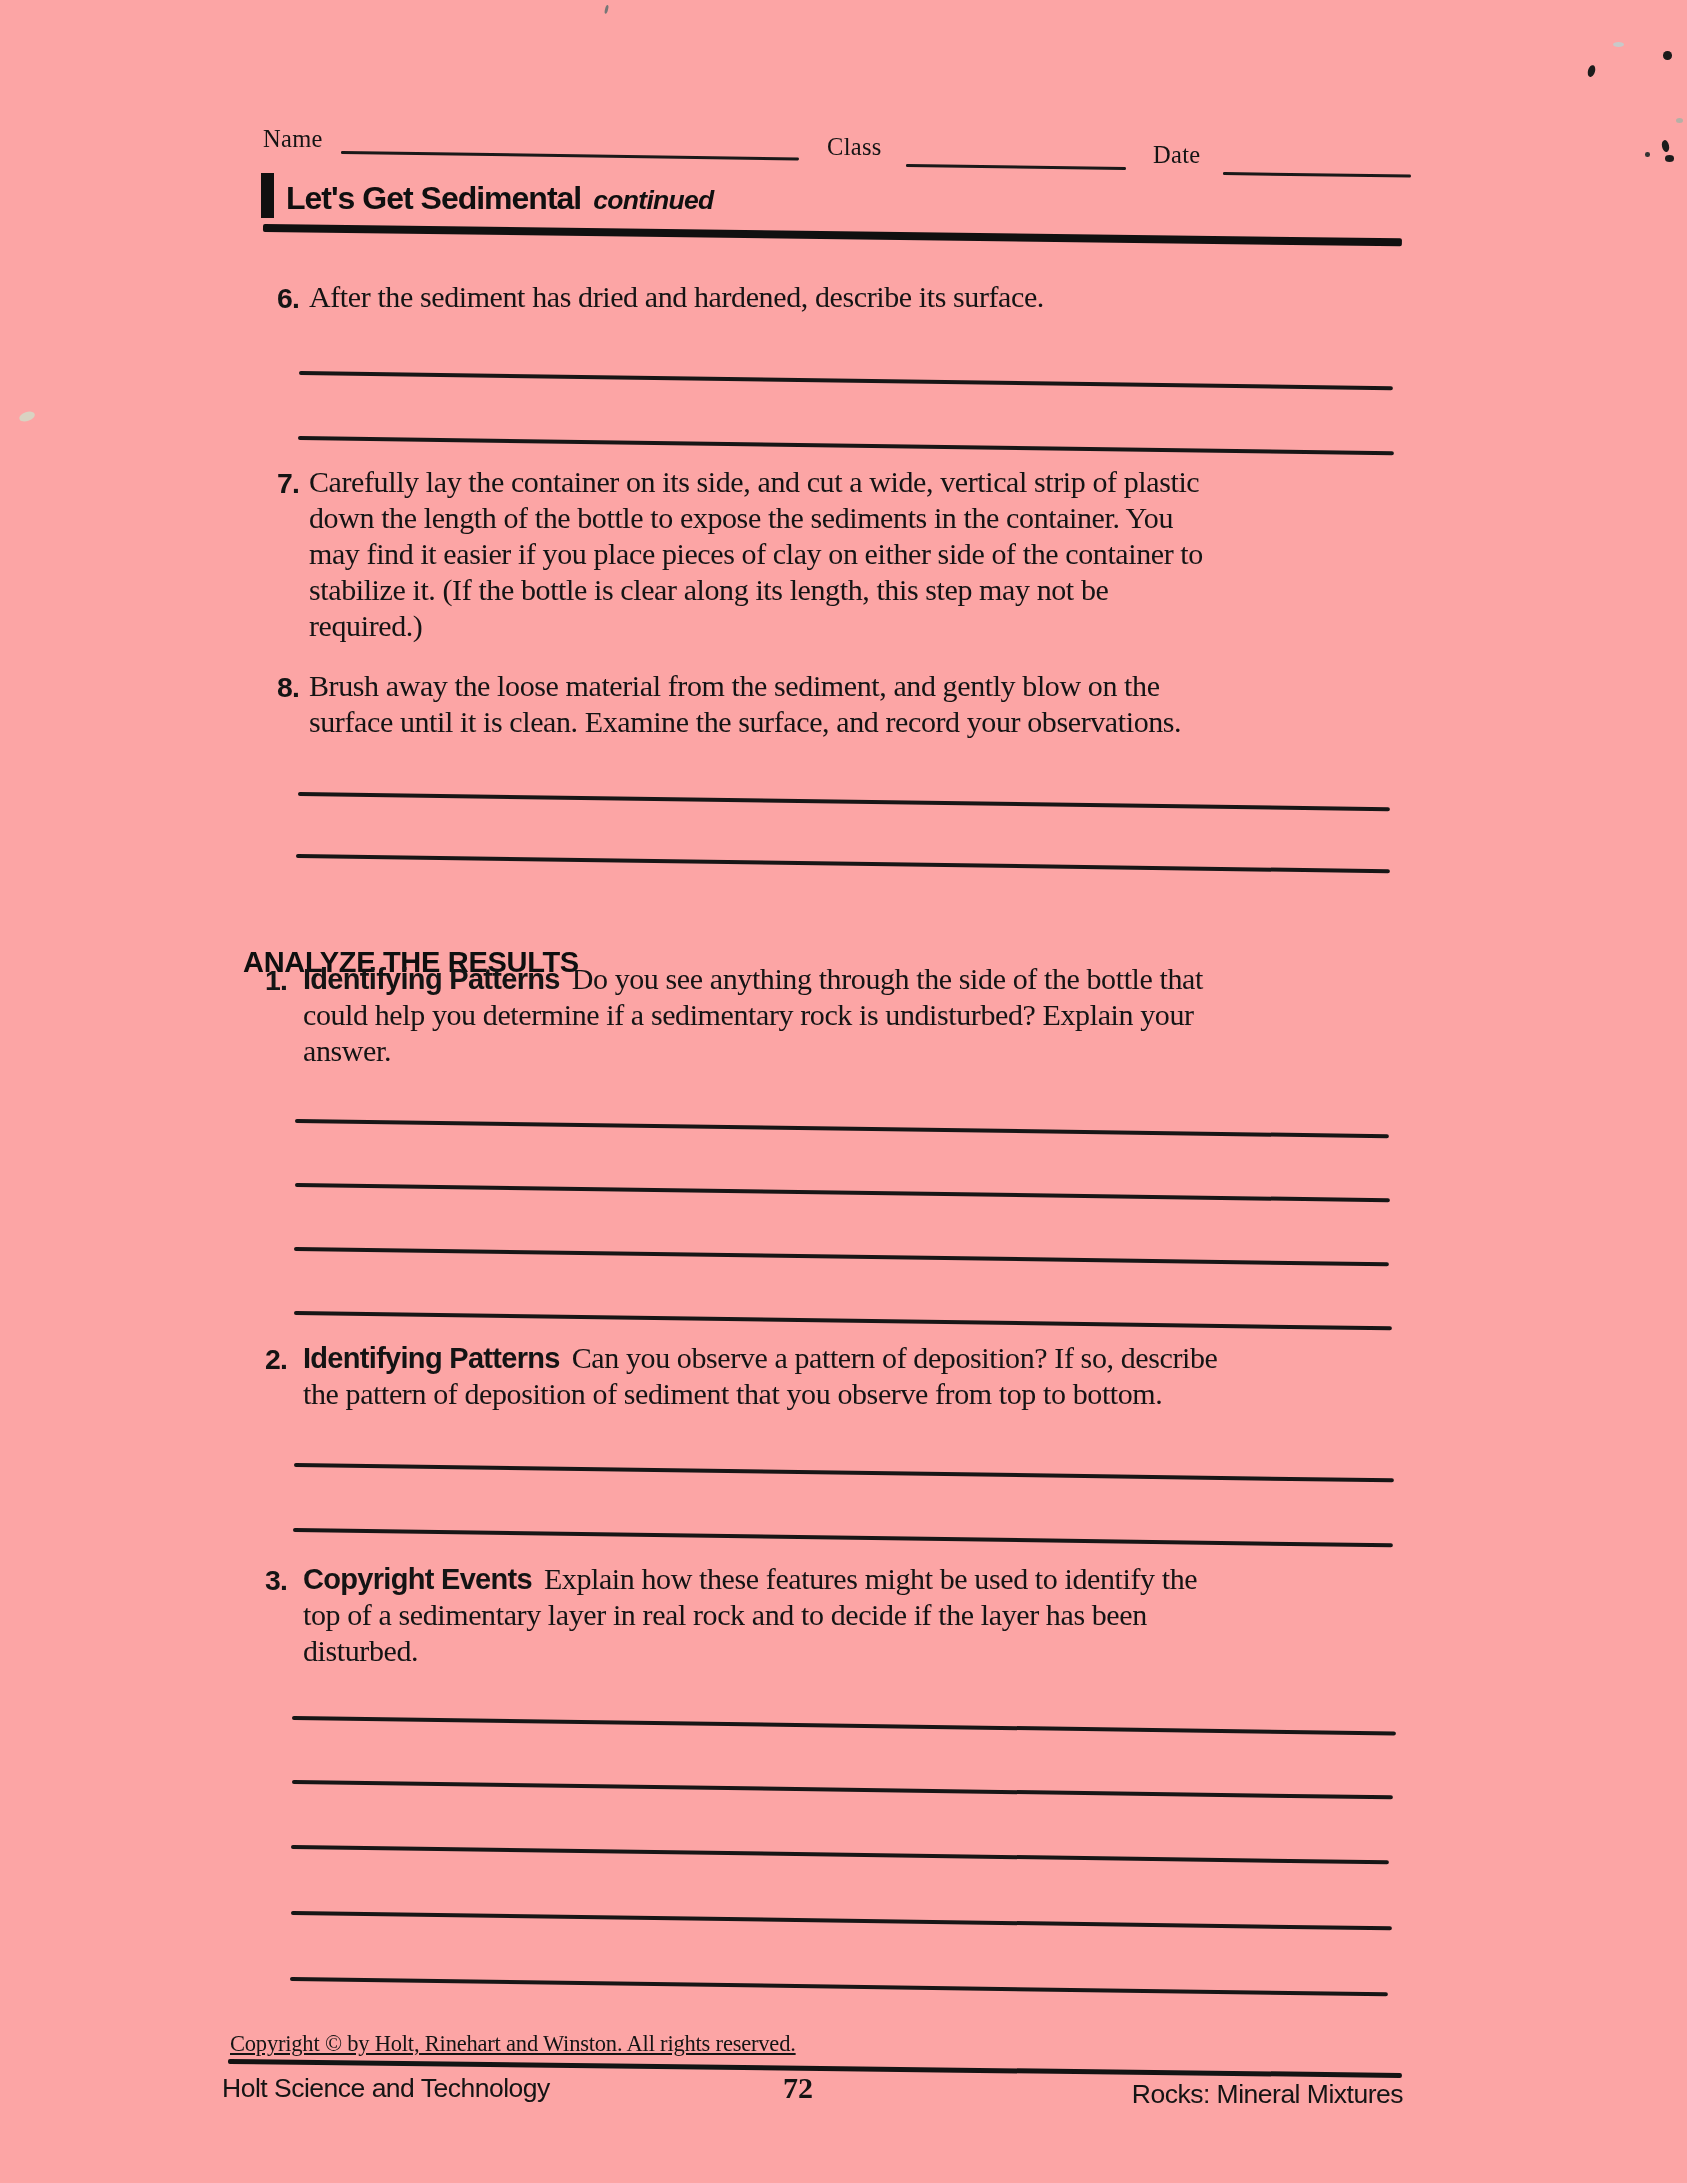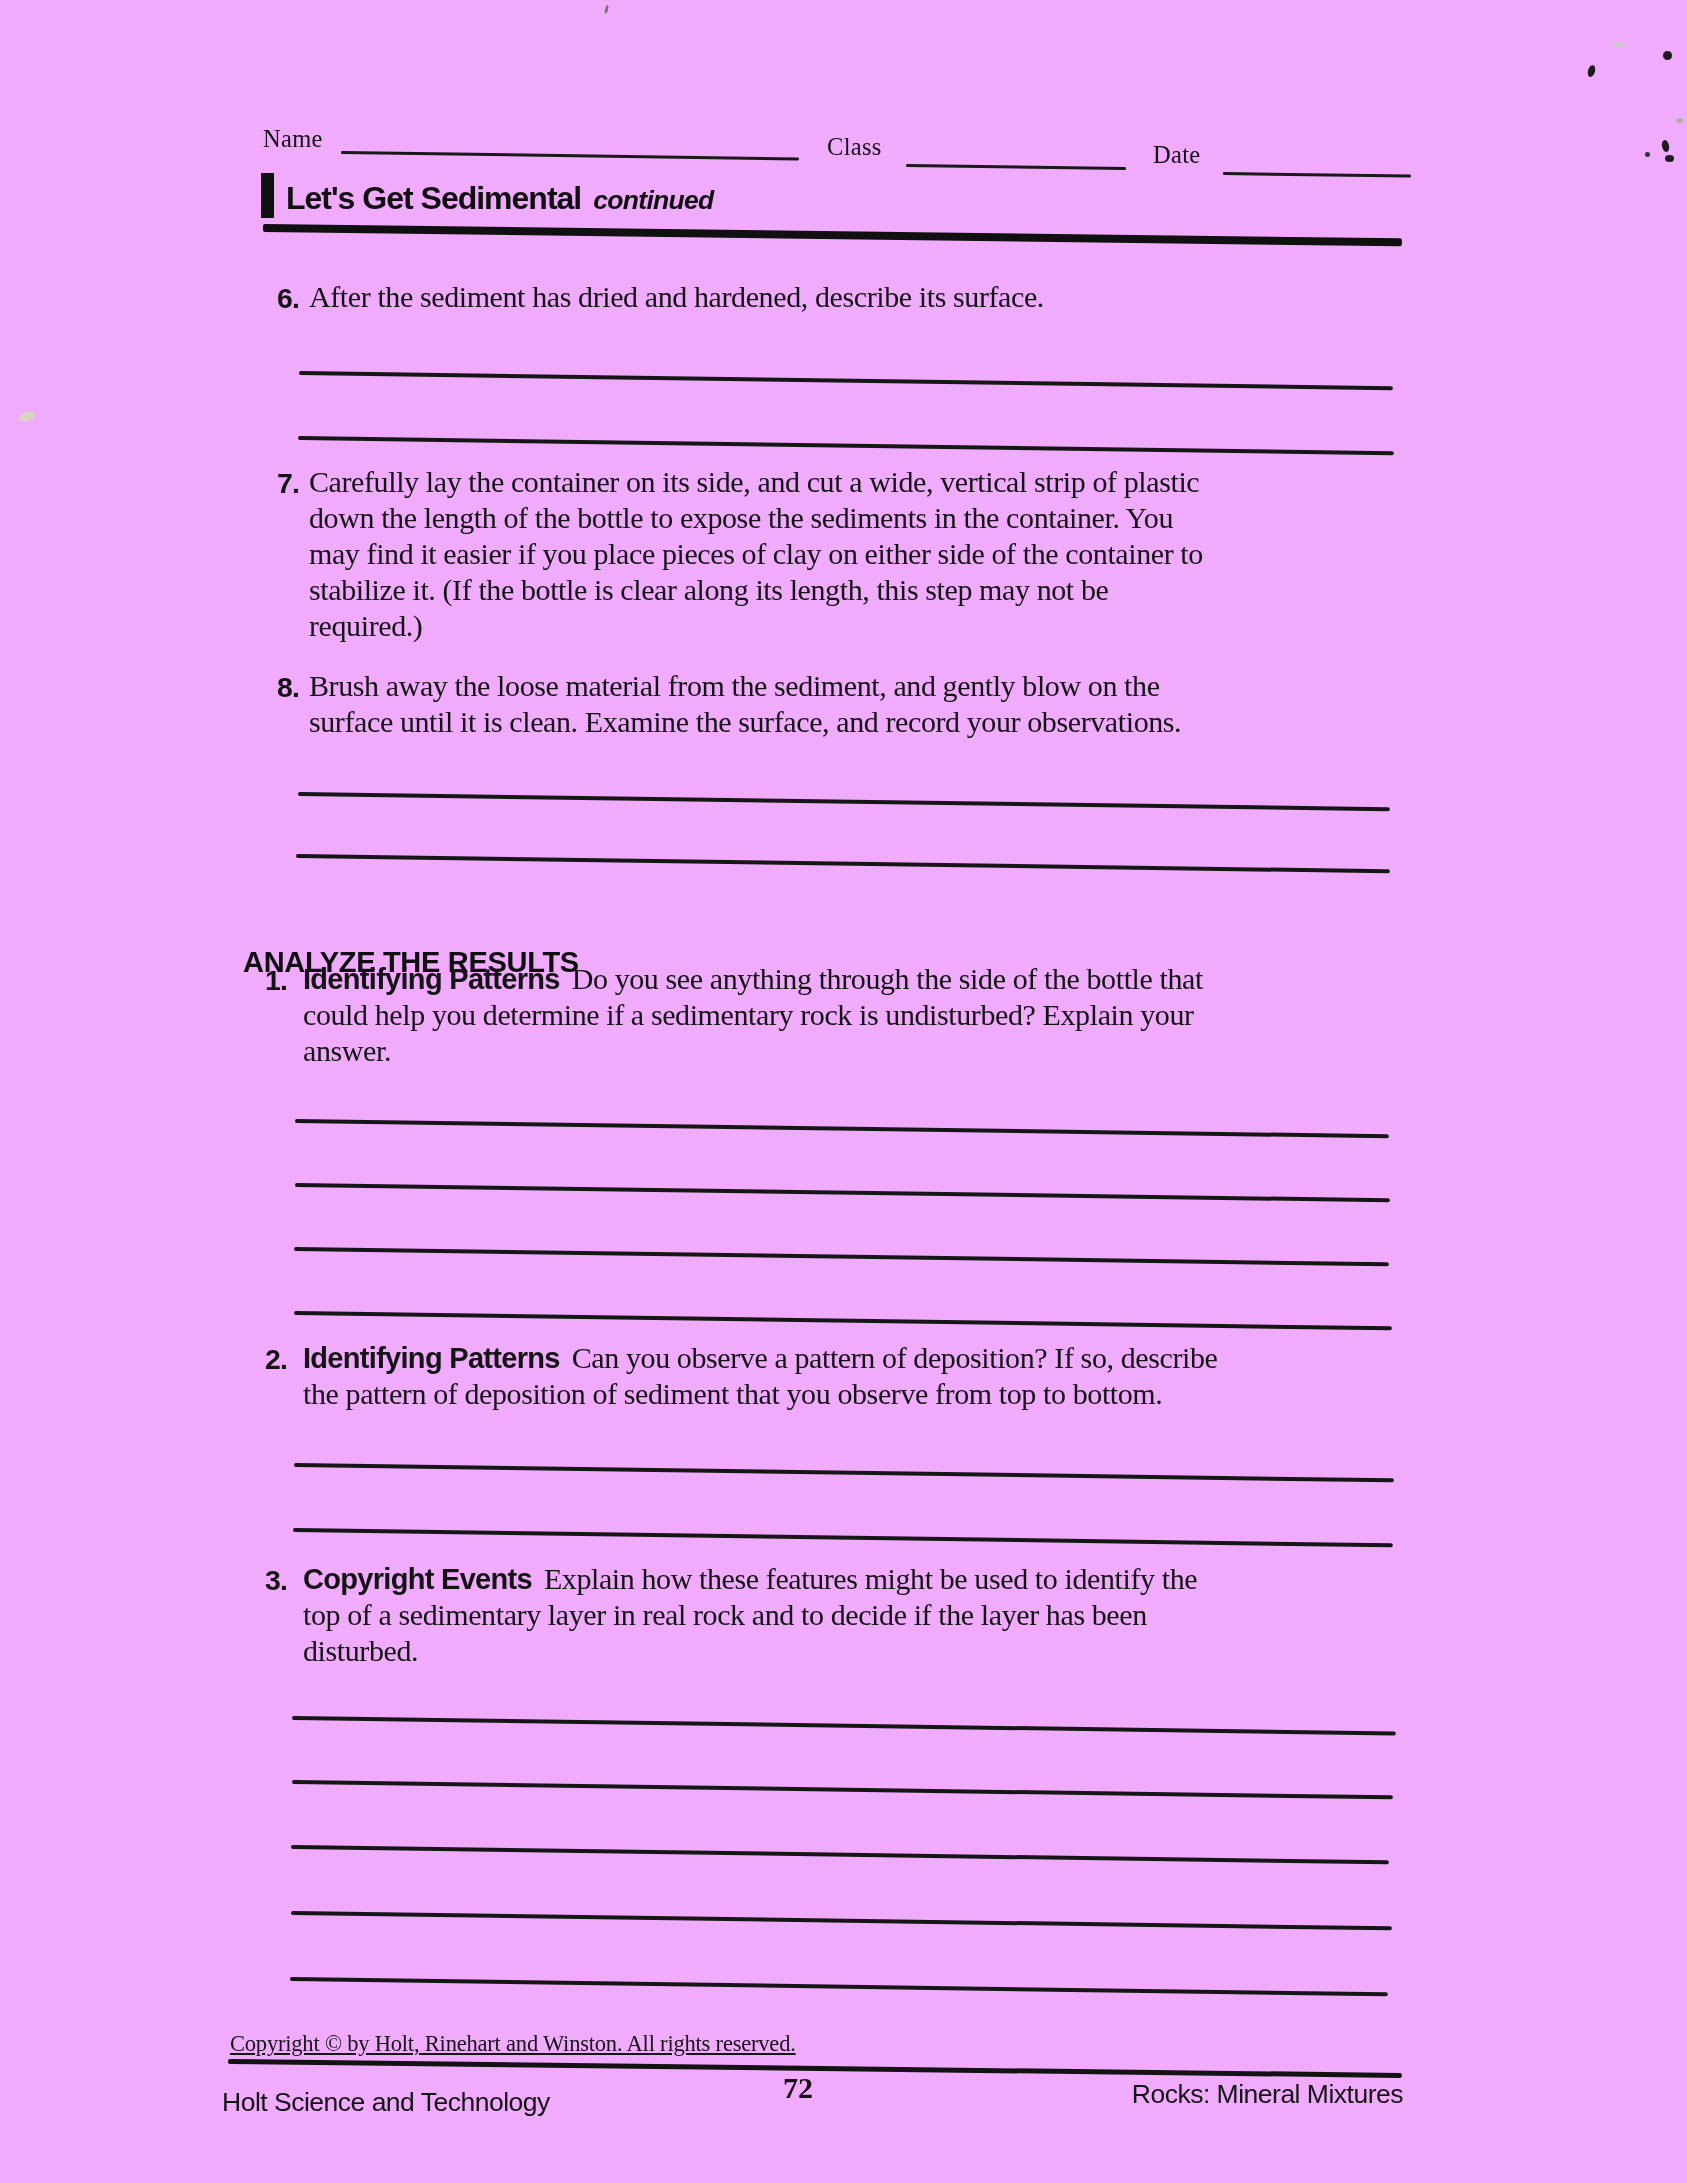--- a/index.html
+++ b/index.html
@@ -1,19 +1,19 @@
 <!DOCTYPE html>
 <html style="font-size:10.6px"><head>
 <meta charset="utf-8">
 <style>
   html,body{margin:0;padding:0;background:#ffffff;}
   .page{
     position:relative;
     width:1687px;height:2183px;
-    background:#f0abfc;
+    background:#fca5a5;
     overflow:hidden;
     color:#141414;
     font-family:"Liberation Serif", serif;
   }
   
   .hdr-label{
     position:absolute;
     font:400 24.5px/26.5px "Liberation Serif", serif;
     letter-spacing:0.3px;
   }
@@ -68,21 +68,21 @@
     font:400 22.5px/25px "Liberation Serif", serif;letter-spacing:-0.2px;white-space:nowrap;text-decoration:underline;
   }
   .footer-rule{
     position:absolute;left:228px;top:2059px;width:1174px;height:4.6px;background:#131313;
     transform:rotate(.68deg);transform-origin:0 50%;border-radius:2px;
   }
   .footer-row{
     position:absolute;left:222px;top:2071px;width:1181px;height:40px;
   }
   .footer-left{
-    position:absolute;left:0;top:16px;
+    position:absolute;left:0;top:2px;
     font:400 26.5px/30px "Liberation Sans", sans-serif;letter-spacing:-0.5px;white-space:nowrap;text-align:right;
   }
   .footer-page{
     position:absolute;left:561px;top:0;
     font:700 30px/33px "Liberation Serif", serif;
   }
   .footer-right{
     position:absolute;right:0;top:8px;
     font:400 26.5px/30px "Liberation Sans", sans-serif;letter-spacing:-0.5px;white-space:nowrap;
   }

